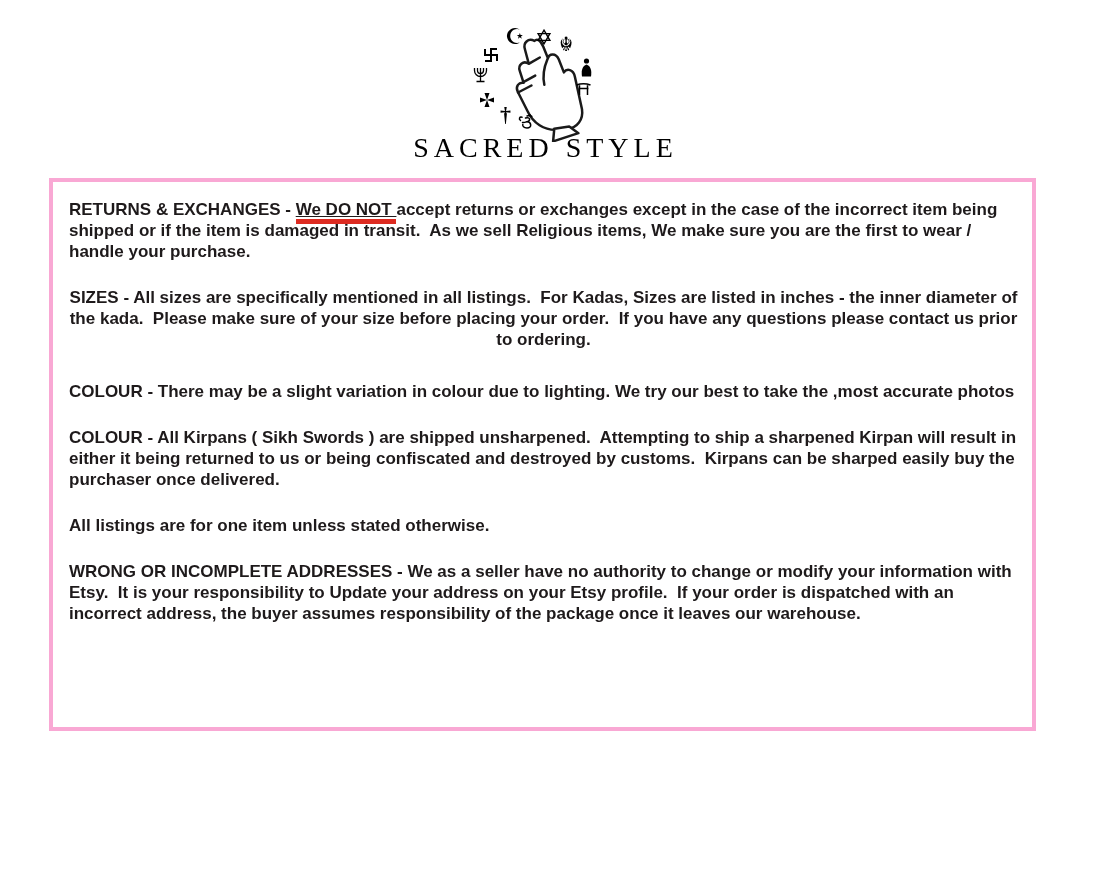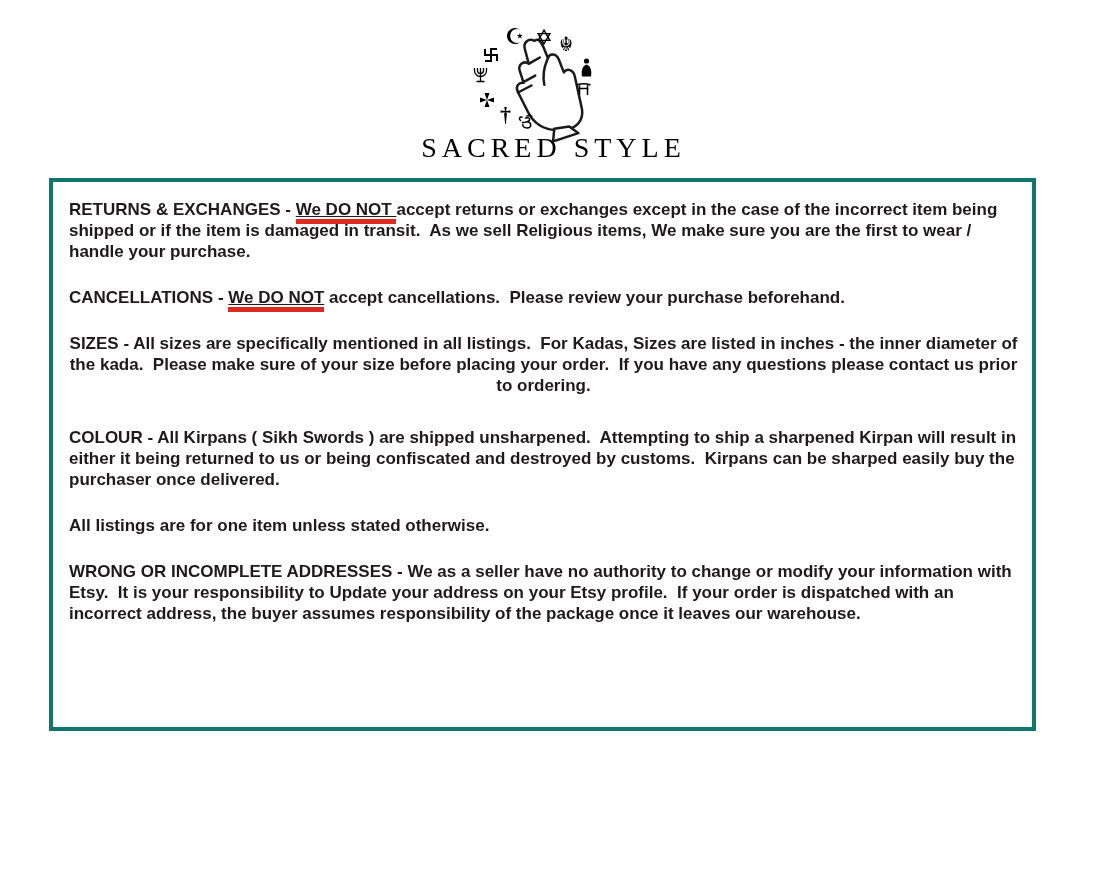--- a/index.html
+++ b/index.html
@@ -16,28 +16,28 @@
   .sym.stardavid{left:81px;top:9px;}
   .sym.khanda{left:104px;top:14px;font-size:20px;}
   .sym.buddha{left:125px;top:38px;}
   .sym.torii{left:120px;top:62px;}
   .sym.om{left:62px;top:94px;}
   .sym.latincross{left:45px;top:84px;font-size:22px;font-family:"Liberation Serif","DejaVu Serif",serif;font-weight:700;}
   .sym.pattee{left:24px;top:72px;}
   .sym.menorah{left:17px;top:46px;}
   .sym.swastika{left:29px;top:28px;}
   .brand{
-    position:absolute;left:16px;top:132px;width:1075px;text-align:center;
+    position:absolute;left:8px;top:132px;width:1075px;text-align:center;
     font-family:"Liberation Serif","DejaVu Serif",serif;font-size:28px;font-weight:500;
     letter-spacing:5px;color:#000;
   }
   
   .policy-box{
     position:absolute;left:49px;top:178px;width:987px;height:553px;box-sizing:border-box;
-    border:4px solid #0f766e;padding:17px 14px 0 16px;overflow:hidden;background:#fff;
+    border:4px solid #f9a8d4;padding:17px 14px 0 16px;overflow:hidden;background:#fff;
   }
   .para{
     margin:0 0 25px 0;font-size:17px;line-height:21px;font-weight:700;
     white-space:pre-wrap;color:#1e1a1b;
   }
   .para.mb-lg{margin-bottom:31px;text-align:center;}
   .hl{
     text-decoration:underline;
     border-bottom:5px solid #dd2b21;
   }
@@ -114,24 +114,24 @@
         </svg>
     </span>
   </div>
 
   <div class="brand">SACRED STYLE</div>
 
   <div class="policy-box">
 
     <p class="para"><span>RETURNS &amp; EXCHANGES</span><span> - </span><span class="hl">We DO NOT </span><span>accept returns or exchanges except in the case of the incorrect item being shipped or if the item is damaged in transit.  As we sell Religious items, We make sure you are the first to wear / handle your purchase.</span></p>
 
-    <p class="para"><span>CANCELLATIONS</span><span> - </span><span class="hl">We DO NOT</span><span> accept cancellations.  Please review your purchase beforehand.</span></p>
 
     <p class="para mb-lg"><span>SIZES</span><span> - </span><span>All sizes are specifically mentioned in all listings.  For Kadas, Sizes are listed in inches - the inner diameter of the kada.  Please make sure of your size before placing your order.  If you have any questions please contact us prior to ordering.</span></p>
 
+    <p class="para"><span>COLOUR</span><span> - </span><span>There may be a slight variation in colour due to lighting. We try our best to take the ,most accurate photos</span></p>
 
     <p class="para"><span>COLOUR</span><span> - </span><span>All Kirpans ( Sikh Swords ) are shipped unsharpened.  Attempting to ship a sharpened Kirpan will result in either it being returned to us or being confiscated and destroyed by customs.  Kirpans can be sharped easily buy the purchaser once delivered.</span></p>
 
     <p class="para"><span>All listings are for one item unless stated otherwise.</span></p>
 
     <p class="para"><span>WRONG OR INCOMPLETE ADDRESSES</span><span> - </span><span>We as a seller have no authority to change or modify your information with Etsy.  It is your responsibility to Update your address on your Etsy profile.  If your order is dispatched with an incorrect address, the buyer assumes responsibility of the package once it leaves our warehouse.</span></p>
 
 
   </div>
 </div>

